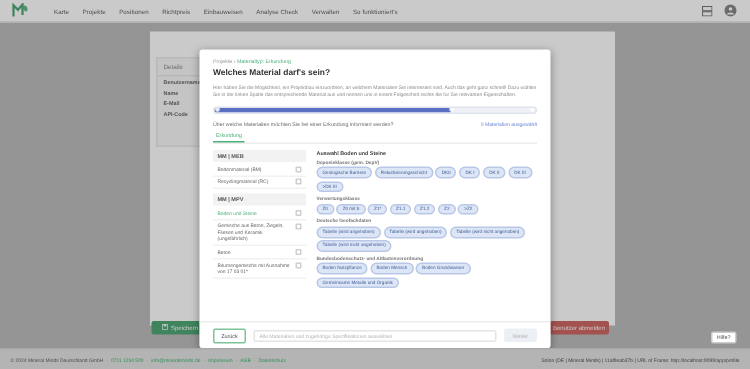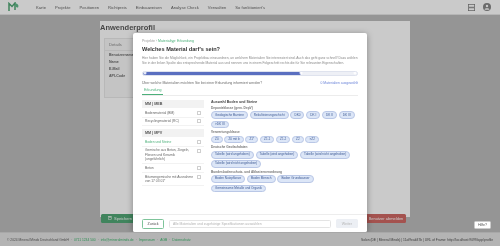--- a/index.html
+++ b/index.html
@@ -191,21 +191,20 @@
       <svg width="6" height="6" viewBox="0 0 10 10">
         <circle cx="5" cy="3.4" r="2" fill="#fff"></circle>
         <path d="M1 9.5 C1 6.4 9 6.4 9 9.5Z" fill="#fff"></path>
       </svg>
     </div>
   </div>
 </div>
 
 <div class="page">
   <div class="content-card"></div>
-  <div class="page-title">Anwenderprofil</div>
 
   <div class="details-card">
     <div class="dc-head">Details</div>
     <div class="dc-row">Benutzername</div>
     <div class="dc-row">Name</div>
     <div class="dc-row">E-Mail</div>
     <div class="dc-row">API-Code</div>
     <div class="apicode">***</div>
   </div>
 

